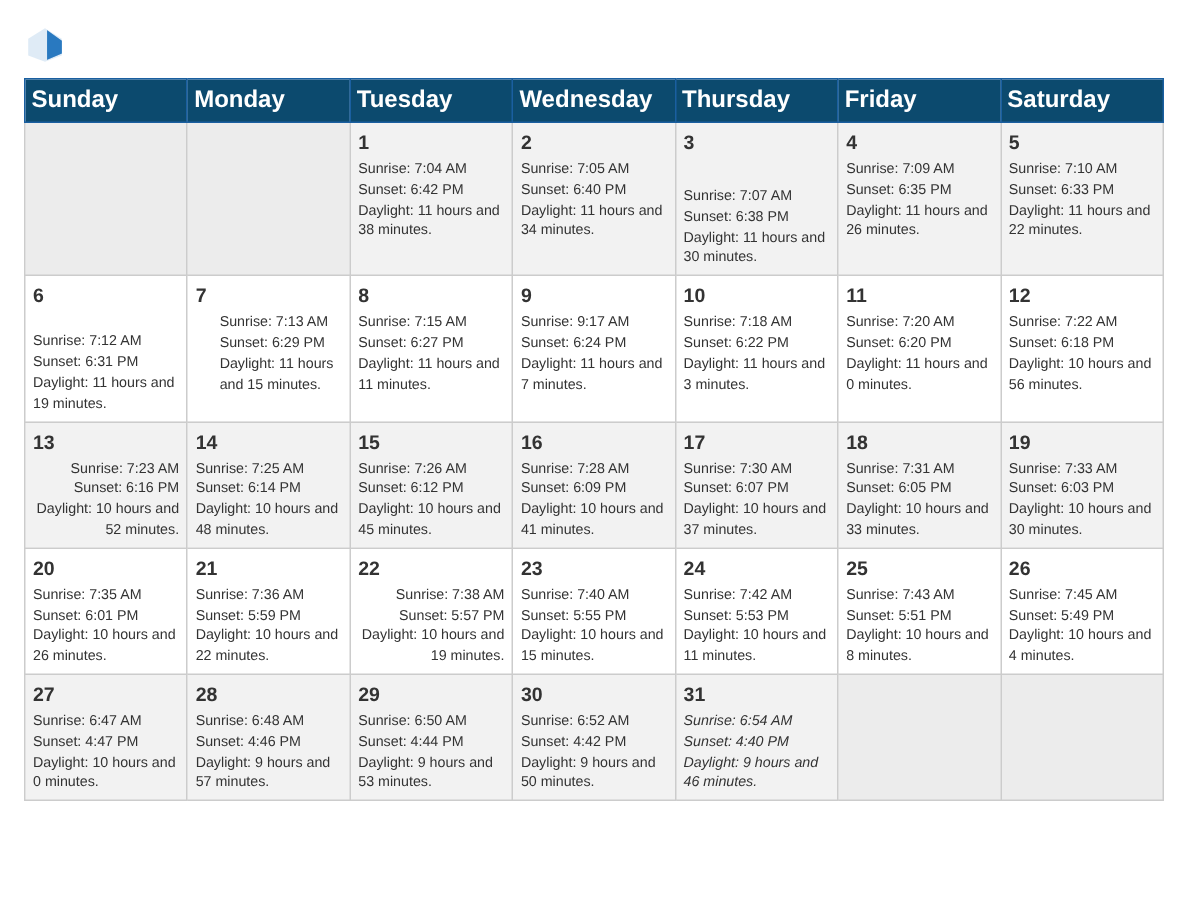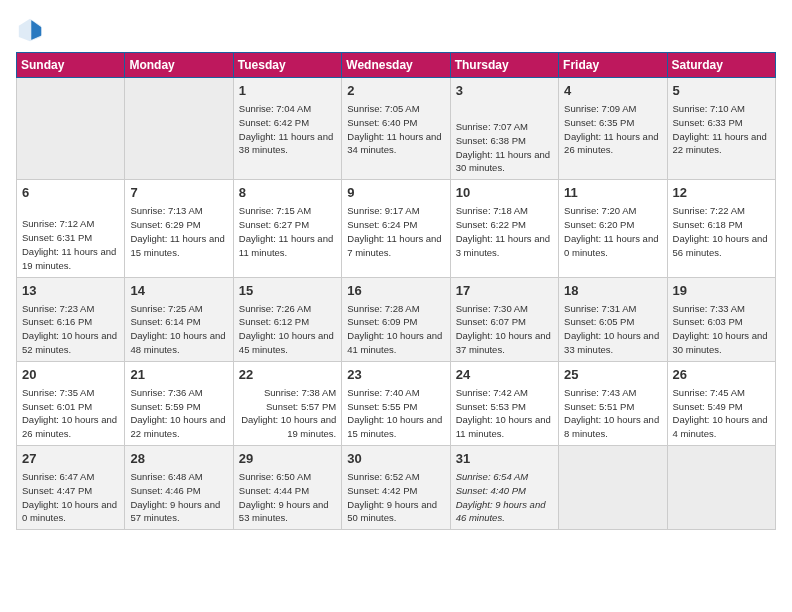--- a/index.html
+++ b/index.html
@@ -52,25 +52,25 @@
     .subtitle {
       font-size: 14px;
       color: #555;
     }
     .calendar {
       width: 100%;
       border-collapse: collapse;
       font-size: 10px;
     }
     .calendar th {
-      background: #be185d;
+      background: #0c4a6e;
       color: #fff;
       padding: 5px 4px;
       text-align: left;
-      font-size: 12px;
+      font-size: 16px;
       font-weight: bold;
       border: 1px solid #1a5fa0;
     }
     .calendar td {
       border: 1px solid #ccc;
       vertical-align: top;
       padding: 4px 5px;
       width: 108px;
       min-height: 80px;
       color: #333;
@@ -167,21 +167,21 @@
       </tr>
       <tr>
         <td>
           <span class="day-number">6</span>
           <div class="day-info" style="white-space: pre-line; margin-top: 15px;">Sunrise: 7:12 AM
 Sunset: 6:31 PM
 Daylight: 11 hours and 19 minutes.</div>
         </td>
         <td>
           <span class="day-number">7</span>
-          <div class="day-info" style="white-space: pre-line;">Sunrise: 7:13 AM
+          <div class="day-info" style="white-space: pre-line; margin-left: 16px;">Sunrise: 7:13 AM
 Sunset: 6:29 PM
 Daylight: 11 hours and 15 minutes.</div>
         </td>
         <td>
           <span class="day-number">8</span>
           <div class="day-info" style="white-space: pre-line;">Sunrise: 7:15 AM
 Sunset: 6:27 PM
 Daylight: 11 hours and 11 minutes.</div>
         </td>
         <td>
@@ -205,21 +205,21 @@
         <td>
           <span class="day-number">12</span>
           <div class="day-info" style="white-space: pre-line;">Sunrise: 7:22 AM
 Sunset: 6:18 PM
 Daylight: 10 hours and 56 minutes.</div>
         </td>
       </tr>
       <tr class="row-shaded">
         <td>
           <span class="day-number">13</span>
-          <div class="day-info" style="white-space: pre-line;">Sunrise: 7:23 AM
+          <div class="day-info" style="white-space: pre-line; text-align: right;">Sunrise: 7:23 AM
 Sunset: 6:16 PM
 Daylight: 10 hours and 52 minutes.</div>
         </td>
         <td>
           <span class="day-number">14</span>
           <div class="day-info" style="white-space: pre-line;">Sunrise: 7:25 AM
 Sunset: 6:14 PM
 Daylight: 10 hours and 48 minutes.</div>
         </td>
         <td>

